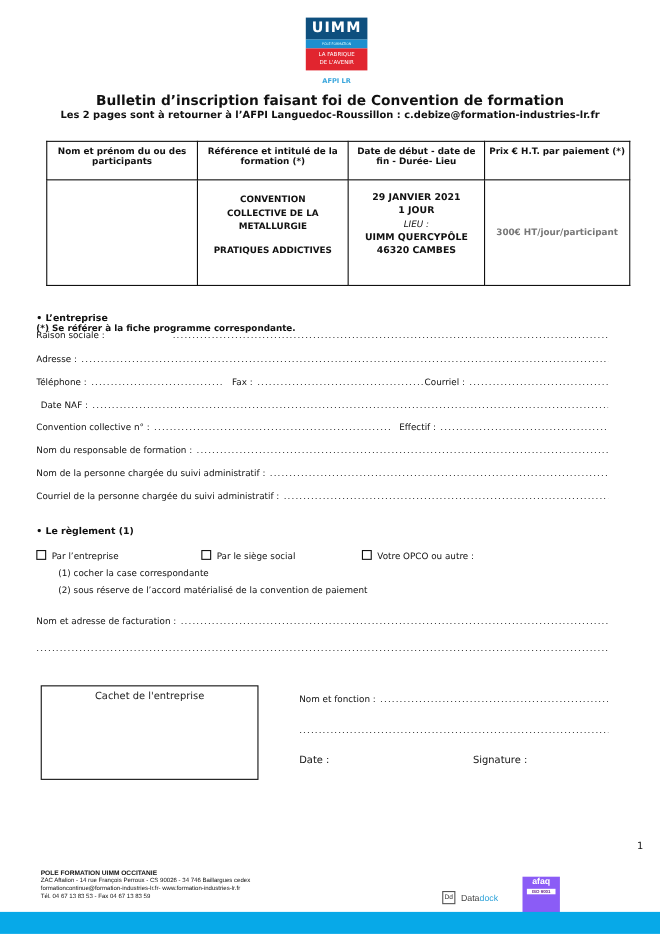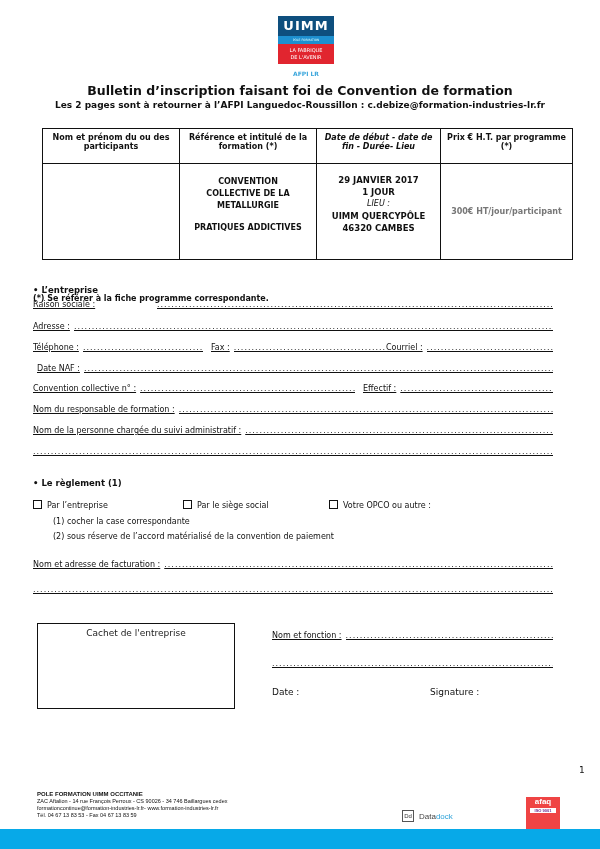--- a/index.html
+++ b/index.html
@@ -14,49 +14,49 @@
   .logo .bot { background:#e1252f; height:20px; color:#fff; font-size:5px; text-align:center; line-height:7px; padding-top:3px; box-sizing:border-box; }
   .logo-sub { left:278px; top:70px; width:56px; text-align:center; font-size:6px; font-weight:bold; color:#3aa6dc; }
   
   .title { left:0; width:600px; top:83px; text-align:center; font-weight:bold; font-size:12.5px; }
   .subtitle { left:0; width:600px; top:100px; text-align:center; font-weight:bold; font-size:9px; }
   
   table.main { position:absolute; left:42px; top:128px; width:531px; border-collapse:collapse; font-size:8px; }
   table.main td, table.main th { border:1.5px solid #111; text-align:center; vertical-align:top; padding:2px 3px;margin-top:12px; }
   table.main th { font-weight:bold; height:28px; padding-top:4px; }
   table.main td { height:81px; font-weight:bold; }
-  .c1 { width:130px; } .c2 { width:130px; } .c3 { width:117px;font-style:italic; }
+  .c1 { width:130px; } .c2 { width:130px; } .c3 { width:117px; }
   .ref { padding-top:12px !important; line-height:12px; }
   .ref .gap { height:10px; }
   .dt { padding-top:10px !important; line-height:12px; font-size:8.5px; }
   .dt .small { font-weight:normal; font-size:8px;font-style:italic; }
   .price { vertical-align:middle !important; color:#777; font-size:8px; }
   .note { left:33px; top:250px; font-weight:bold; font-size:8px;margin-top:44px; }
   
   .sect { left:33px; font-weight:bold; font-size:8.5px; }
-  .row { left:33px; width:520px; font-size:8px; display:flex; white-space:nowrap; overflow:hidden; height:12px; line-height:12px;text-decoration:underline; }
+  .row { left:33px; width:520px; font-size:8px; display:flex; white-space:nowrap; overflow:hidden; height:12px; line-height:12px; }
   .dots { flex:1; overflow:hidden; letter-spacing:1px; color:#222; }
   .dots::after { content:"............................................................................................................................................................................................................................................"; }
   .lbl { padding-right:4px; }
   .seg { display:flex; overflow:hidden; }
   .chk { left:33px; font-size:8px; }
   .box { display:inline-block; width:7px; height:7px; border:1px solid #111; margin-right:5px; vertical-align:-1px; }
   .fn { left:53px; font-size:8px; }
   
   .cachet { left:37px; top:604px; width:196px; height:84px; border:1.5px solid #111;margin-top:19px; }
   .cachet span { display:block; text-align:center; font-size:9px; margin-top:4px; color:#222; }
   .datesig { top:687px; font-size:9px; }
   
   .pnum { left:579px; top:765px; font-size:9px; }
   .footer { left:37px; top:791px; font-family:"Liberation Sans", sans-serif; font-size:5.5px; line-height:7px; }
   .footer b { font-size:6px; }
   .dd { left:402px; top:810px; display:flex; align-items:center; font-size:8px; font-family:"Liberation Sans", sans-serif; }
   .dd .ic { width:10px; height:10px; border:1px solid #555; font-size:6px; line-height:10px; text-align:center; margin-right:5px; color:#333; }
   .dd .a { color:#444; } .dd .b { color:#2fa3d9; }
-  .afaq { left:526px; top:797px; width:34px; height:34px; background:#ef4444; color:#fff; font-size:8px; text-align:center; font-family:"Liberation Sans", sans-serif; font-weight:bold; line-height:10px; }
+  .afaq { left:475px; top:797px; width:34px; height:34px; background:#8b5cf6; color:#fff; font-size:8px; text-align:center; font-family:"Liberation Sans", sans-serif; font-weight:bold; line-height:10px; }
   .afaq small { display:block; font-size:4px; line-height:5px; background:#fff; color:#6a2a8a; margin:1px 4px; }
   .band { left:0; top:829px; width:600px; height:20px; background:#07a9e8; }
 </style>
 </head>
 <body>
 
 <div class="abs logo">
   <div class="top">UIMM</div>
   <div class="mid">PÔLE FORMATION</div>
   <div class="bot">
@@ -68,33 +68,33 @@
 
 <div class="abs title">Bulletin d’inscription faisant foi de Convention de formation</div>
 <div class="abs subtitle">Les 2 pages sont à retourner à l’AFPI Languedoc-Roussillon : c.debize@formation-industries-lr.fr</div>
 
 <table class="main">
   <tbody>
       <tr>
     <th class="c1">Nom et prénom du ou des participants</th>
     <th class="c2">Référence et intitulé de la formation (*)</th>
     <th class="c3">Date de début - date de fin - Durée- Lieu</th>
-    <th>Prix € H.T. par programme (*)</th>
+    <th>Prix € H.T. par paiement (*)</th>
   </tr>
   <tr>
     <td></td>
     <td class="ref">
       <div>CONVENTION</div>
       <div>COLLECTIVE DE LA</div>
       <div>METALLURGIE</div>
       <div class="gap"></div>
       <div>PRATIQUES ADDICTIVES</div>
     </td>
     <td class="dt">
-      <div>29 JANVIER 2017</div>
+      <div>29 JANVIER 2021</div>
       <div>1 JOUR</div>
       <div class="small">LIEU :</div>
       <div>UIMM QUERCYPÔLE</div>
       <div>46320 CAMBES</div>
     </td>
     <td class="price">300€ HT/jour/participant</td>
   </tr>
 </tbody>
   </table>
 <div class="abs note">(*) Se référer à la fiche programme correspondante.</div>
@@ -141,20 +141,21 @@
 </div>
 <div class="abs row" style="top:404px">
   <span class="lbl">Nom du responsable de formation :</span>
   <span class="dots"></span>
 </div>
 <div class="abs row" style="top:425px">
   <span class="lbl">Nom de la personne chargée du suivi administratif :</span>
   <span class="dots"></span>
 </div>
 <div class="abs row" style="top:446px">
+  <span class="lbl">Courriel de la personne chargée du suivi administratif :</span>
   <span class="dots"></span>
 </div>
 
 <div class="abs sect" style="top:478px">• Le règlement (1)</div>
 <div class="abs chk" style="top:500px">
   <span class="box"></span><span>Par l’entreprise</span>
 </div>
 <div class="abs chk" style="top:500px;left:183px">
   <span class="box"></span><span>Par le siège social</span>
 </div>

